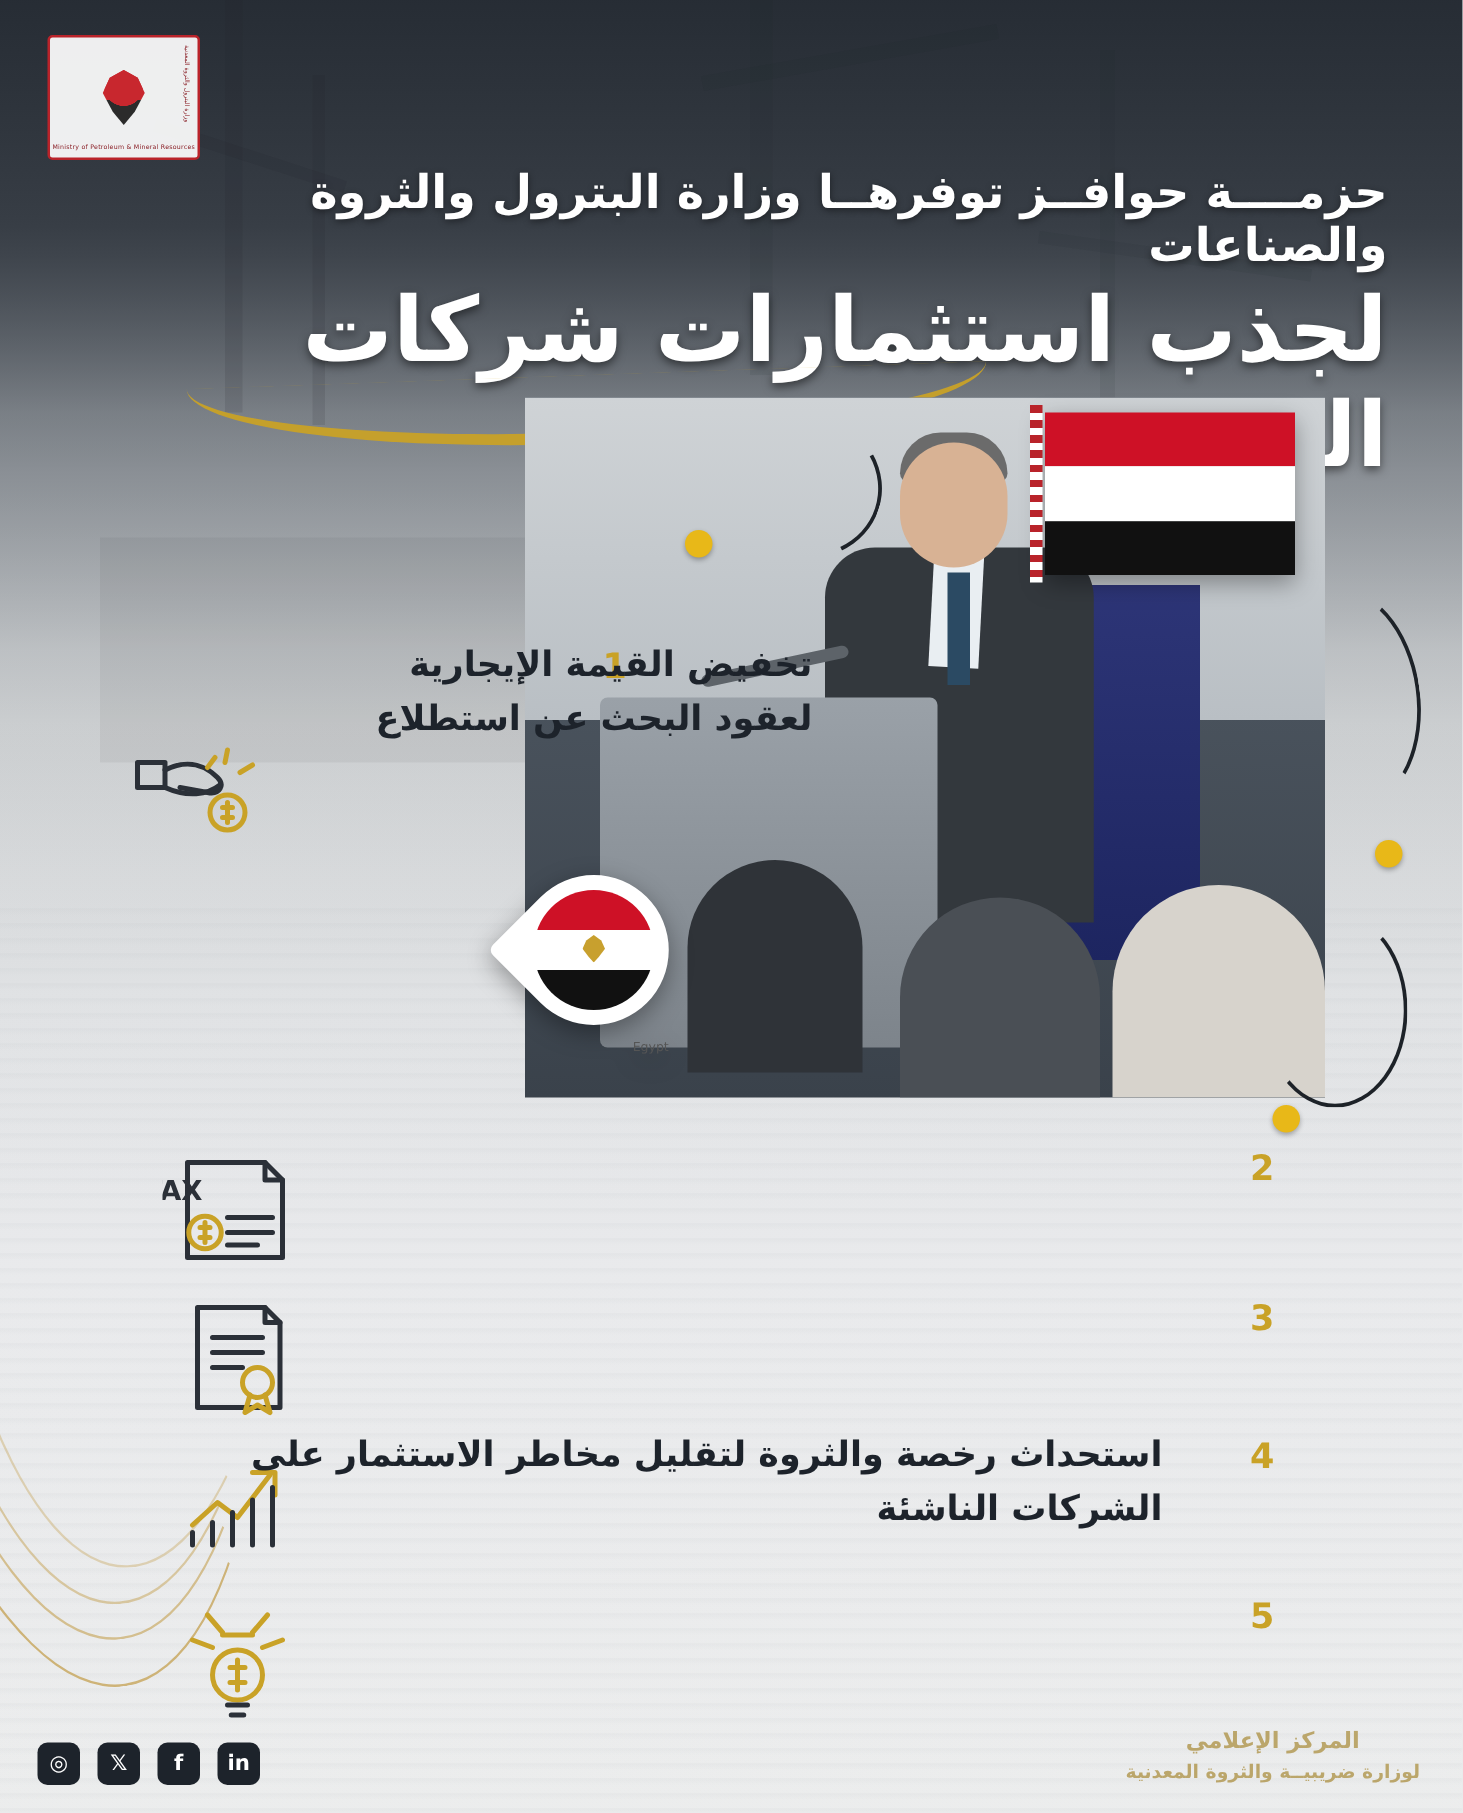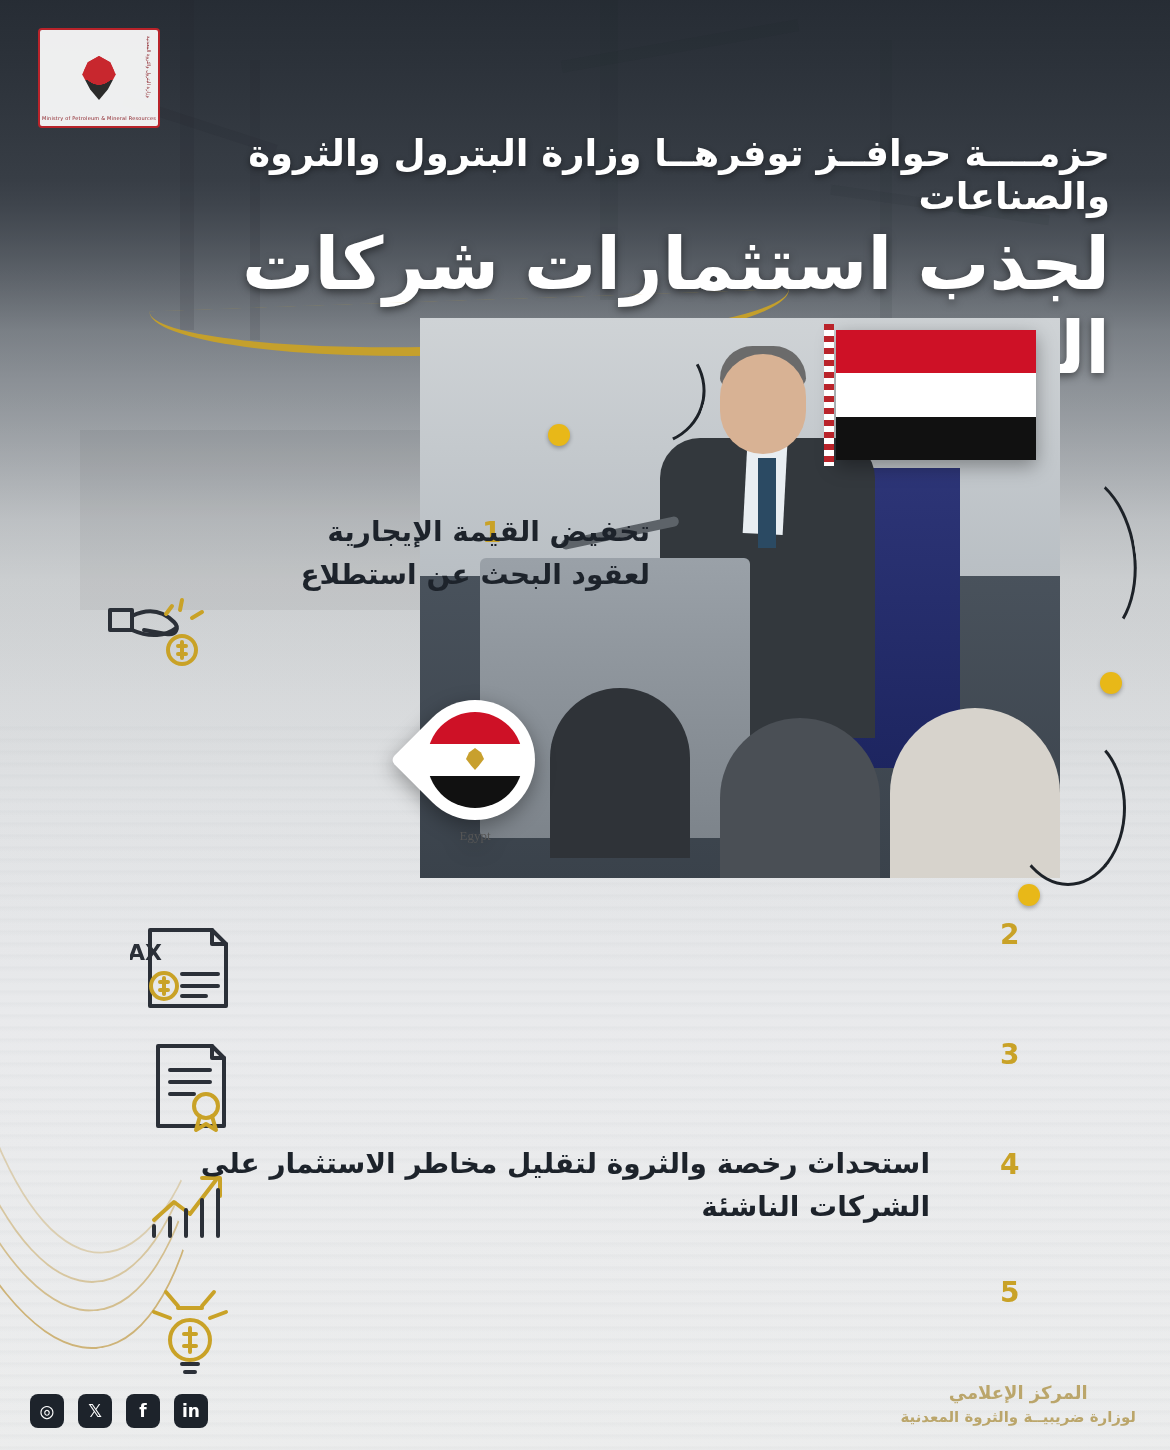--- a/index.html
+++ b/index.html
@@ -102,21 +102,21 @@
     transform:rotate(45deg);background:#ffffff;overflow:hidden;
   }
   .pin .fl{
     position:absolute;left:12px;top:12px;width:96px;height:96px;border-radius:50%;overflow:hidden;
   }
   .pin .fl i{display:block;height:33.33%;}
   .pin .fl .r{background:#ce1126;}
   .pin .fl .w{background:#ffffff;}
   .pin .fl .b{background:#111111;}
   .pin .fl .eag{position:absolute;left:38px;top:36px;width:20px;height:22px;background:#c8a02e;clip-path:polygon(50% 0,80% 20%,95% 50%,70% 80%,50% 100%,30% 80%,5% 50%,20% 20%);}
-  .pin .cap{position:absolute;left:0;bottom:6px;width:120px;text-align:center;font-size:13px;color:#555;font-family:Liberation Serif, serif;}
+  .pin .cap{position:absolute;left:0;bottom:6px;width:120px;font-size:10px;color:#555;}
 
   
   .arrow{position:absolute;border:3px solid #1d2228;border-radius:50%;border-top-color:transparent;border-left-color:transparent;}
   .dot{position:absolute;width:22px;height:22px;border-radius:50%;background:#e8b818;box-shadow:0 2px 4px rgba(0,0,0,.3);}
 
   
   .item{position:absolute;text-align:right;direction:rtl;color:#1d232b;font-weight:bold;}
   .item .txt{font-size:28px;line-height:1.55;letter-spacing:0px;}
   .num{
     position:absolute;font-size:28px;font-weight:bold;color:#c9a227;

